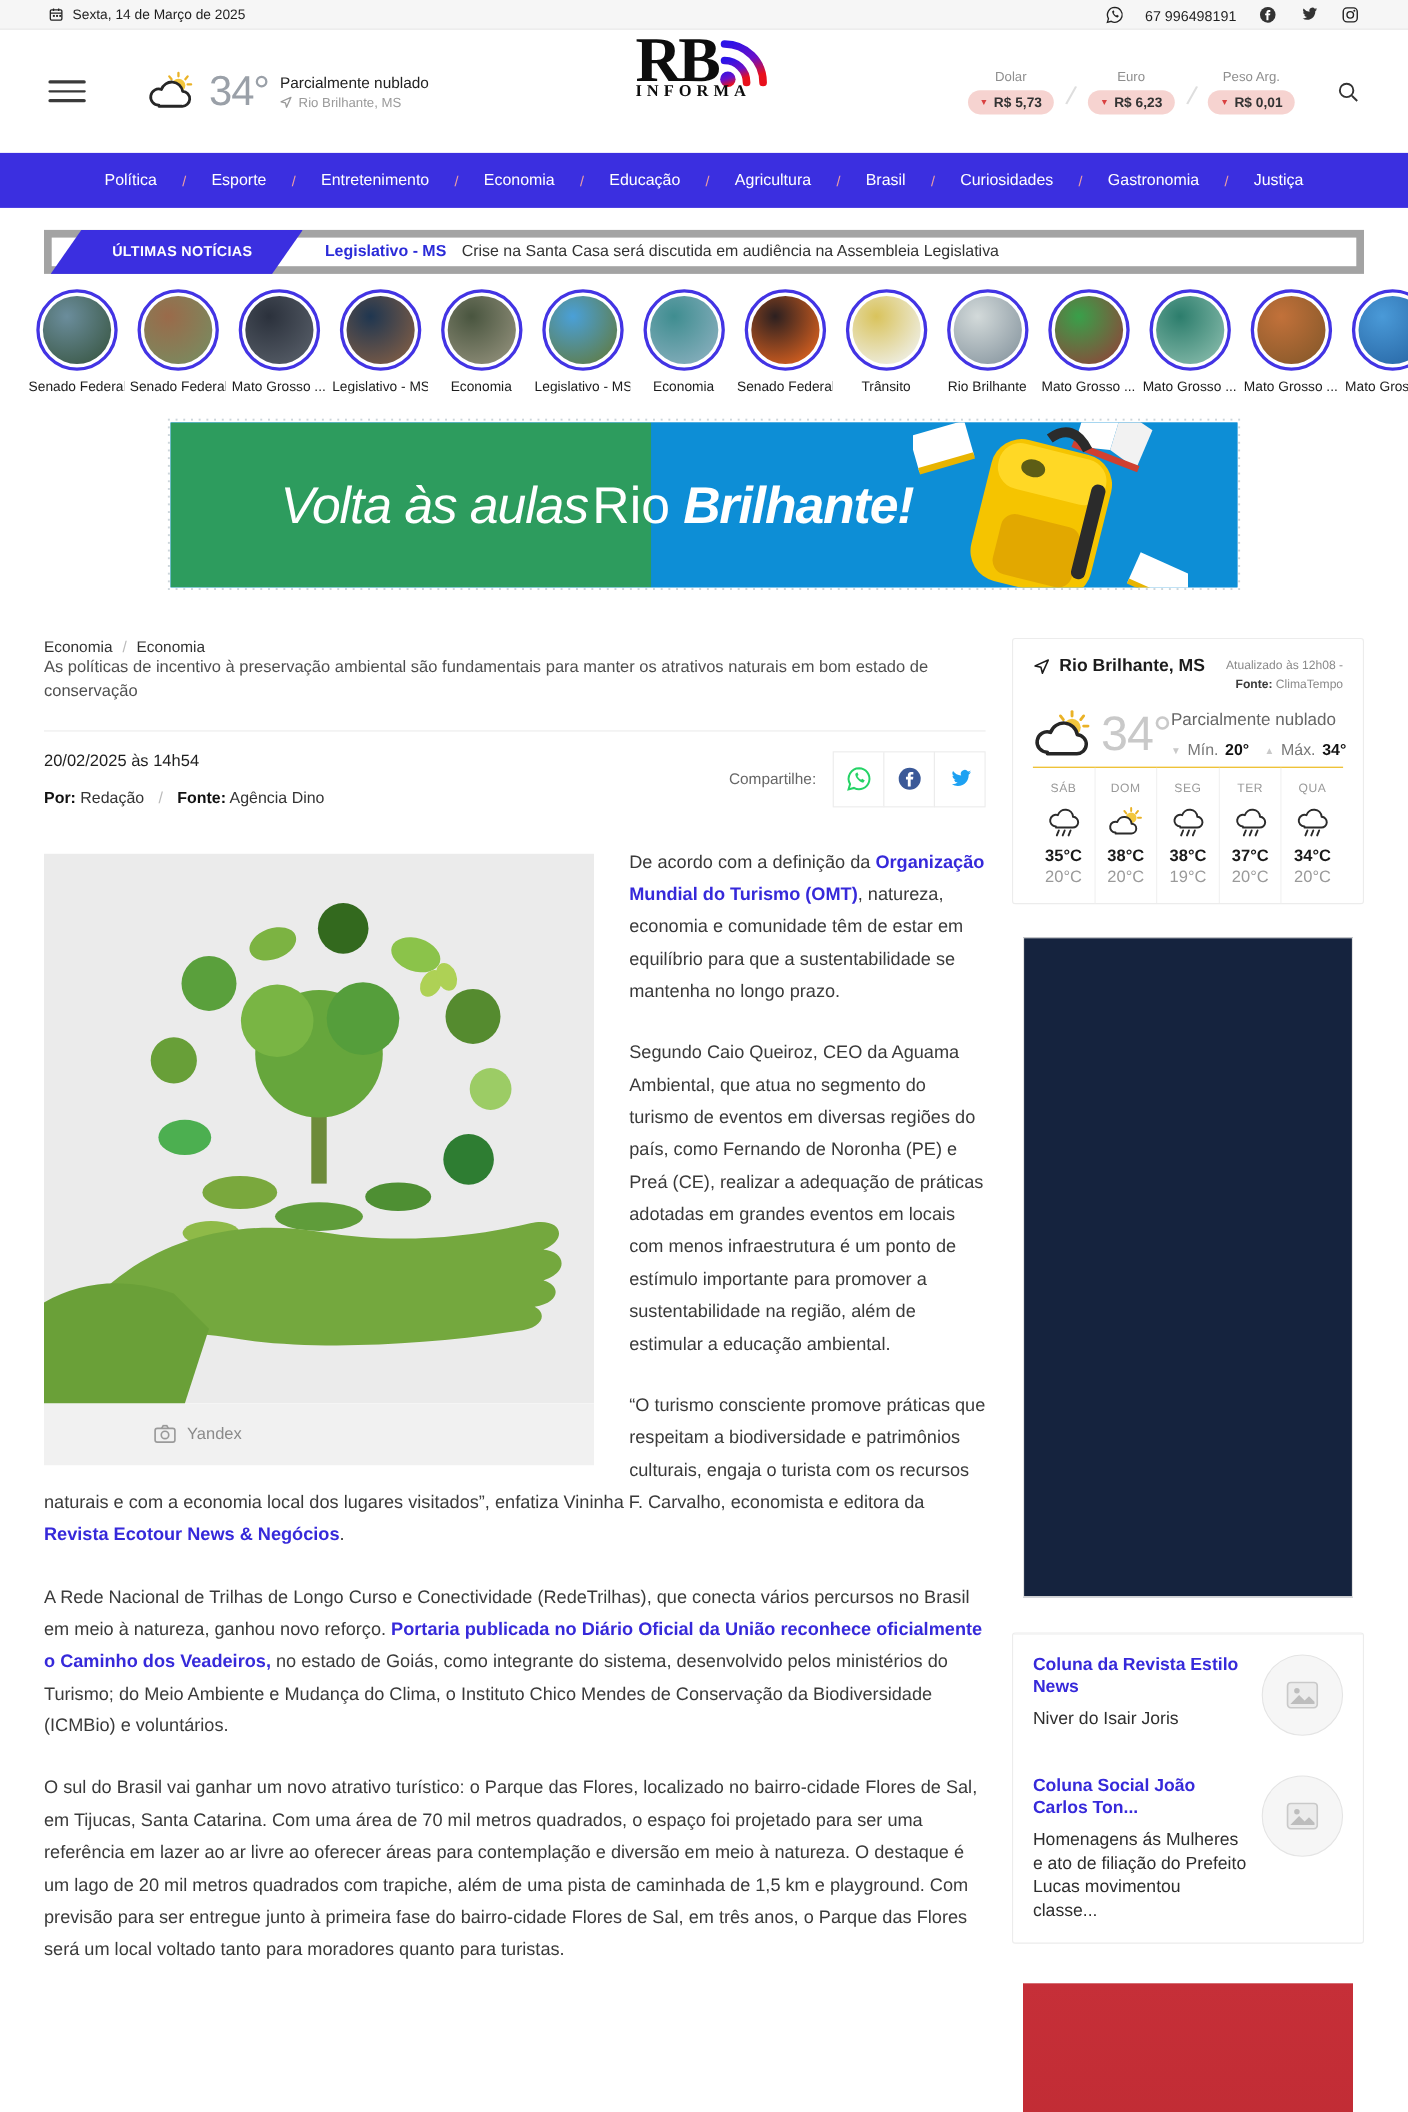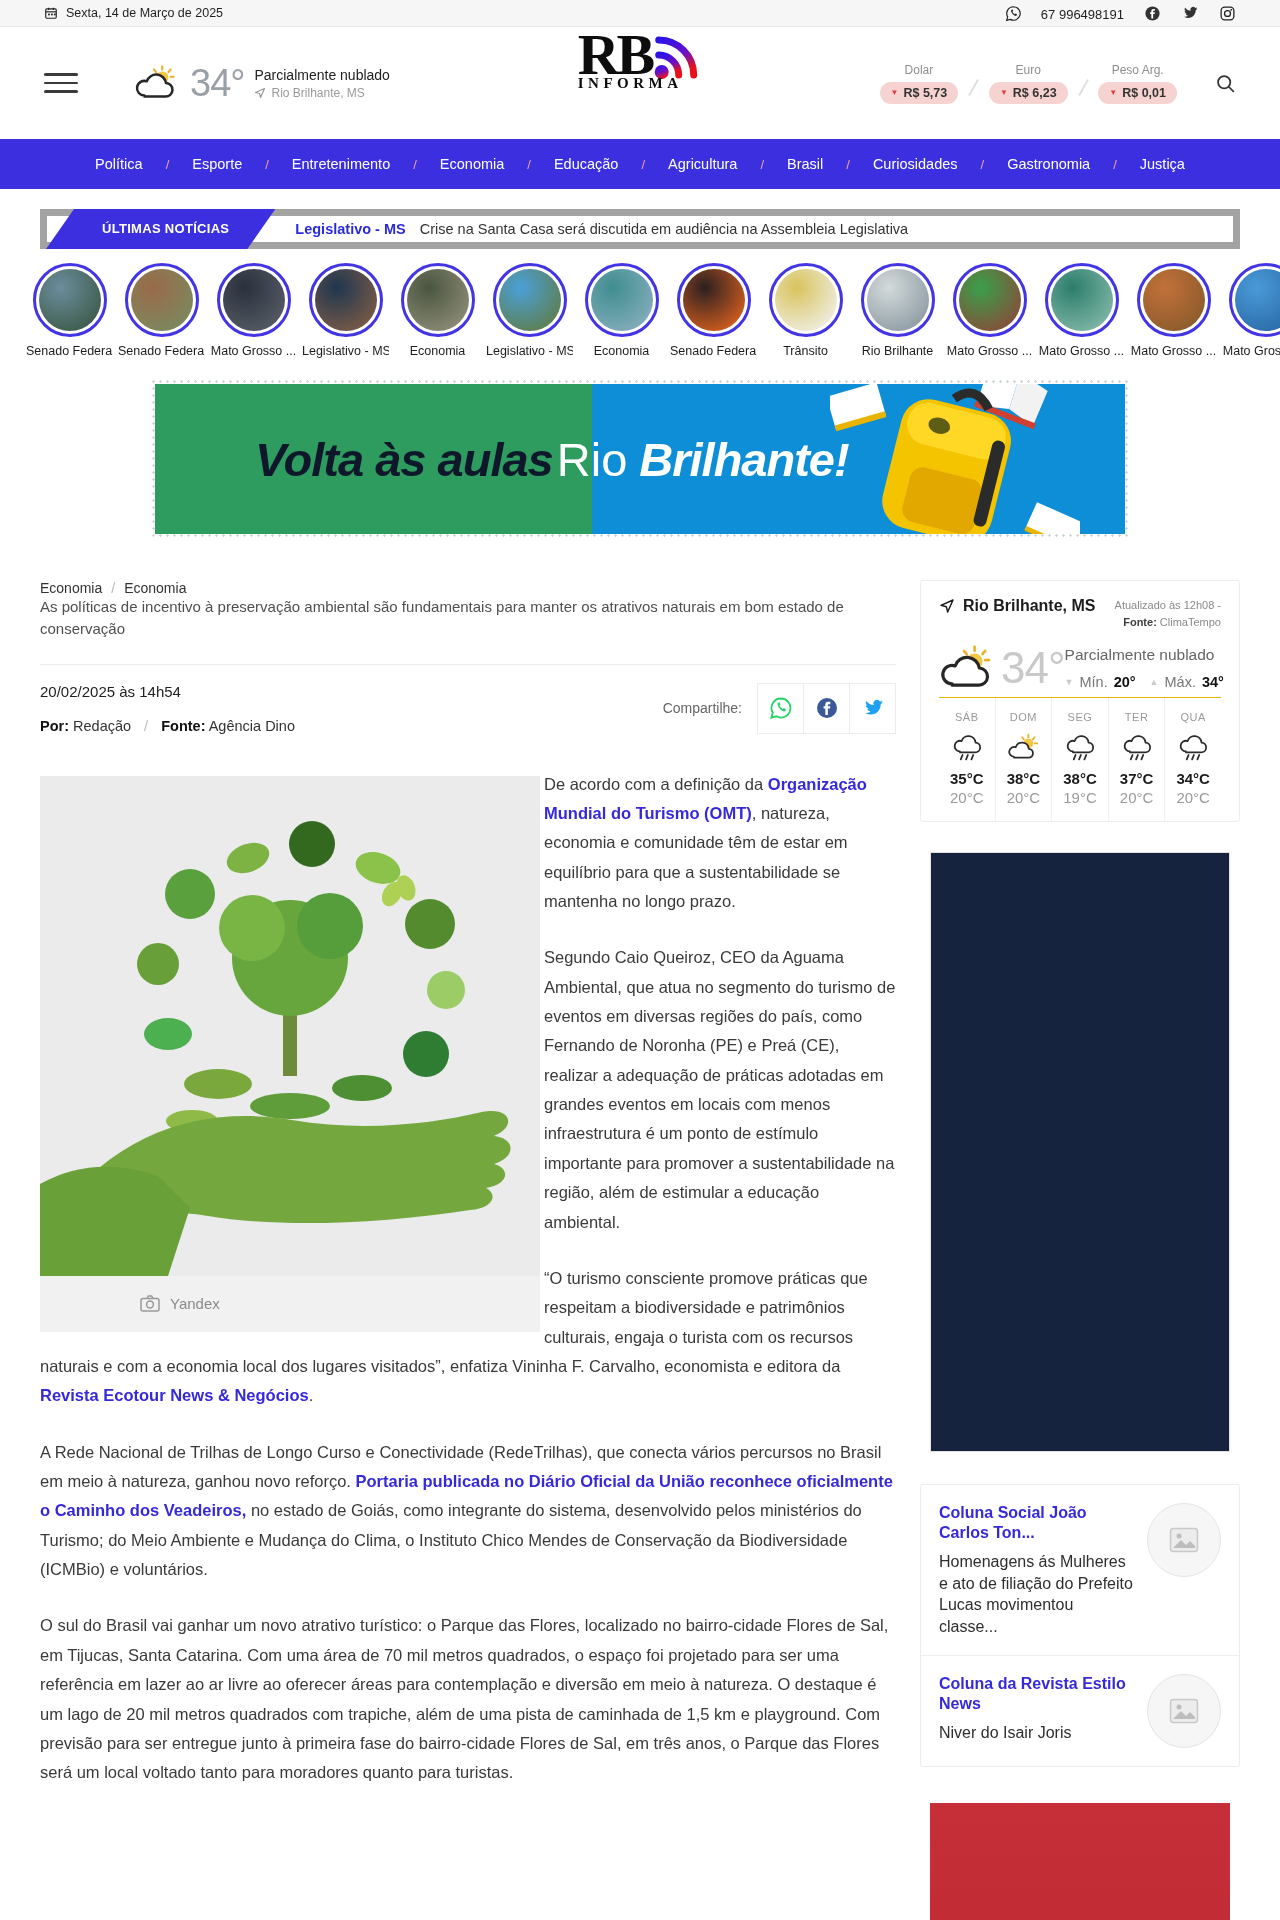--- a/index.html
+++ b/index.html
@@ -51,21 +51,21 @@
   .thumb{width:74px;height:74px;border-radius:50%;border:3px solid #4334e4;padding:3px;margin:0 auto}
   .thumb-img{width:100%;height:100%;border-radius:50%}
   .thumb-label{font-size:12.5px;margin-top:7px;color:#1c1c1c;white-space:nowrap;overflow:hidden}
 
   
   .banner-wrap{width:980px;margin:20px auto 0;padding:6px 5px;background-image:radial-gradient(#ccd5da 1px,transparent 1.2px);background-size:7px 7px;cursor:pointer}
   .banner{height:150px;display:flex;position:relative;overflow:hidden;background:#0d8ed6}
   .banner-green{width:45%;background:#2d9c5e}
   .banner-blue{flex:1;background:#0d8ed6}
   .banner-text{position:absolute;left:100px;top:50%;transform:translateY(-50%);font-size:47px;white-space:nowrap}
-  .bt1{color:#0f172a;font-weight:700;font-style:italic;letter-spacing:-1px}
+  .bt1{color:#ffffff;font-weight:400;font-style:italic;letter-spacing:-1px}
   .bt2{color:#fff;font-weight:300;margin-left:4px}
   .bt3{color:#fff;font-weight:800;font-style:italic;margin-left:12px;letter-spacing:-1px}
   .backpack{position:absolute;right:45px;top:-12px}
 
   
   .content{display:flex;gap:24px;padding:0 40px;margin-top:40px}
   .article-col{width:856px}
   .sidebar{width:320px}
 
   .breadcrumb{font-size:14px;color:#333;display:flex;gap:9px}
@@ -77,21 +77,21 @@
   .meta-row{display:flex;justify-content:space-between;align-items:flex-start;margin-top:18px}
   .article-date{font-size:15px;color:#1f1f1f;margin-bottom:18px}
   .byline{font-size:14.5px;color:#333}
   .byline b{color:#111}
   .byline .sep{color:#bbb;margin:0 9px}
   .share{display:flex;align-items:center}
   .share-label{color:#666;font-size:14px;margin-right:16px}
   .share-btn{width:47px;height:51px;border:1px solid #ececec;display:flex;align-items:center;justify-content:center;background:#fff;margin-left:-1px;cursor:pointer}
 
   .article-body{margin-top:36px;font-size:16.5px;line-height:1.78;color:#3a3a3a}
-  .article-figure{float:left;width:500px;margin:6px 4px 10px 0}
+  .article-figure{float:left;width:500px;margin:6px 32px 10px 0}
   .figure-img{display:block;width:500px;height:500px}
   .figure-caption{background:#f1f1f1;color:#8a8a8a;font-size:15px;display:flex;align-items:center;gap:10px;padding:15px 0 15px 100px}
   .article-p{margin:0 0 27px}
   .inline-link{color:#3629da;font-weight:700;cursor:pointer}
 
   
   .weather-card{border:1px solid #ececec;border-radius:3px;padding:16px 18px 0;background:#fff}
   .wc-top{display:flex;justify-content:space-between;align-items:flex-start}
   .wc-loc{display:flex;align-items:center;gap:8px;font-weight:700;font-size:16px;color:#1c1c1c}
   .wc-src{font-size:11px;color:#8a8a8a;text-align:right;line-height:1.55}
@@ -614,44 +614,44 @@
             <div class="fc-max">34°C</div>
             <div class="fc-min">20°C</div>
           </div>
         </div>
     </div>
 
     <div class="ad-dark"></div>
 
     <div class="blogs-card">
       <div id="blog-items">
+          <div class="blog-item bordered">
+            <div class="blog-txt">
+              <div class="blog-title">Coluna da Revista Estilo News</div>
+              <div class="blog-text">Niver do Isair Joris</div>
+            </div>
+            <div class="blog-avatar">
+              <svg width="30" height="26" viewBox="0 0 30 26">
+                <rect x="1.5" y="1.5" width="27" height="23" rx="3" fill="#ececec" stroke="#c9c9c9" stroke-width="1.5"></rect>
+                <circle cx="10" cy="9" r="2.5" fill="#bdbdbd"></circle>
+                <path d="M4 21 L12 13 L17 18 L21 14 L26 19 L26 21 Z" fill="#bdbdbd"></path>
+              </svg>
+            </div>
+          </div>
           <div class="blog-item">
             <div class="blog-txt">
               <div class="blog-title">Coluna Social João Carlos Ton...</div>
               <div class="blog-text">Homenagens ás Mulheres e ato de filiação do Prefeito Lucas movimentou classe...</div>
             </div>
             <div class="blog-avatar">
               <svg width="30" height="26" viewBox="0 0 30 26">
                 <rect x="1.5" y="1.5" width="27" height="23" rx="3" fill="#ececec" stroke="#c9c9c9" stroke-width="1.5"></rect>
                 <circle cx="10" cy="9" r="2.5" fill="#bdbdbd"></circle>
                 <path d="M4 21 L12 13 L17 18 L21 14 L26 19 L26 21 Z" fill="#bdbdbd"></path>
               </svg>
             </div>
           </div>
-          <div class="blog-item bordered">
-            <div class="blog-txt">
-              <div class="blog-title">Coluna da Revista Estilo News</div>
-              <div class="blog-text">Niver do Isair Joris</div>
-            </div>
-            <div class="blog-avatar">
-              <svg width="30" height="26" viewBox="0 0 30 26">
-                <rect x="1.5" y="1.5" width="27" height="23" rx="3" fill="#ececec" stroke="#c9c9c9" stroke-width="1.5"></rect>
-                <circle cx="10" cy="9" r="2.5" fill="#bdbdbd"></circle>
-                <path d="M4 21 L12 13 L17 18 L21 14 L26 19 L26 21 Z" fill="#bdbdbd"></path>
-              </svg>
-            </div>
-          </div>
         </div>
     </div>
 
     <div class="ad-red"></div>
   </aside>
 </main>
 
 </body></html>

